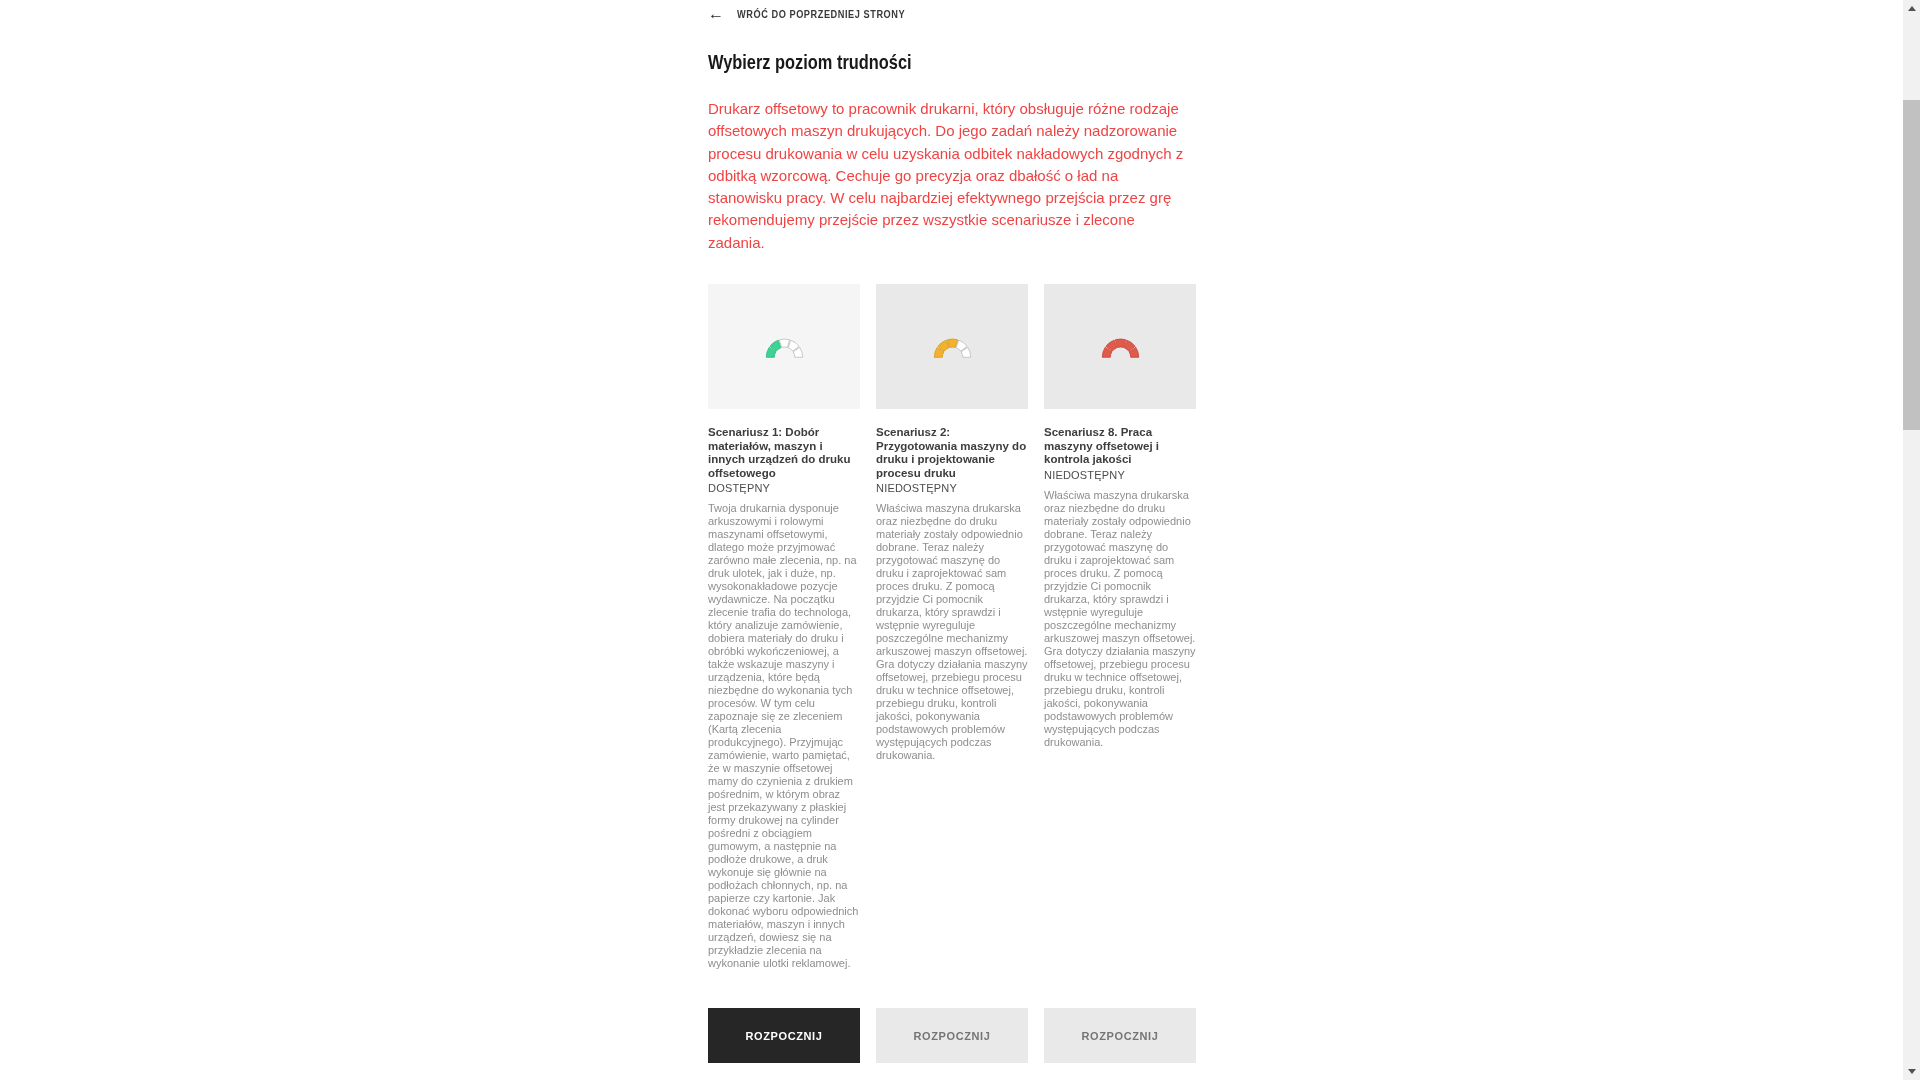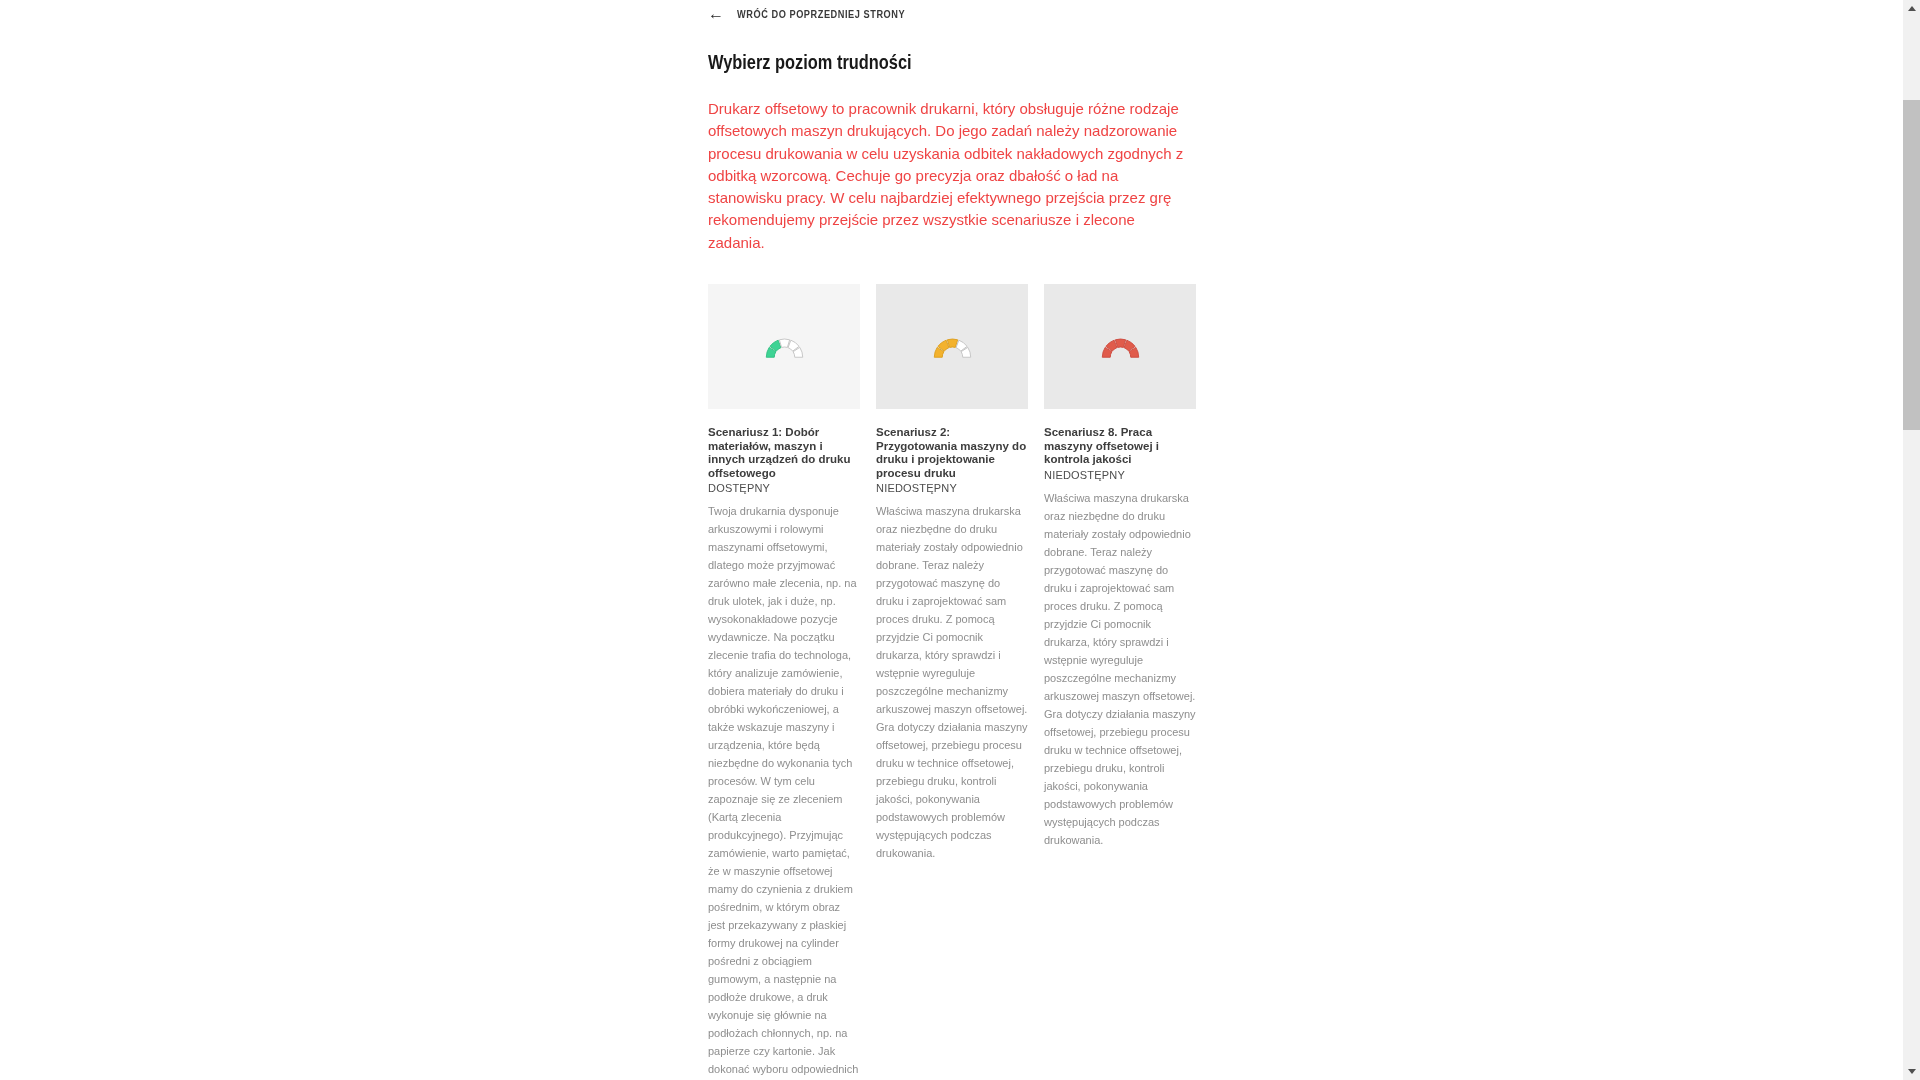--- a/index.html
+++ b/index.html
@@ -87,21 +87,21 @@
   .card-status{
     margin-top:2px;
     font-size:11px;
     font-weight:400;
     letter-spacing:0.2px;
     color:#4c4c4c;
   }
   .card-desc{
     margin:8px 0 38px 0;
     font-size:11px;
-    line-height:18px;
+    line-height:13px;
     color:#8e8e8e;
   }
   .btn{
     margin-top:auto;
     width:100%;
     height:55px;
     border:none;
     font-family:"Liberation Sans", sans-serif;
     font-size:11px;
     font-weight:700;

